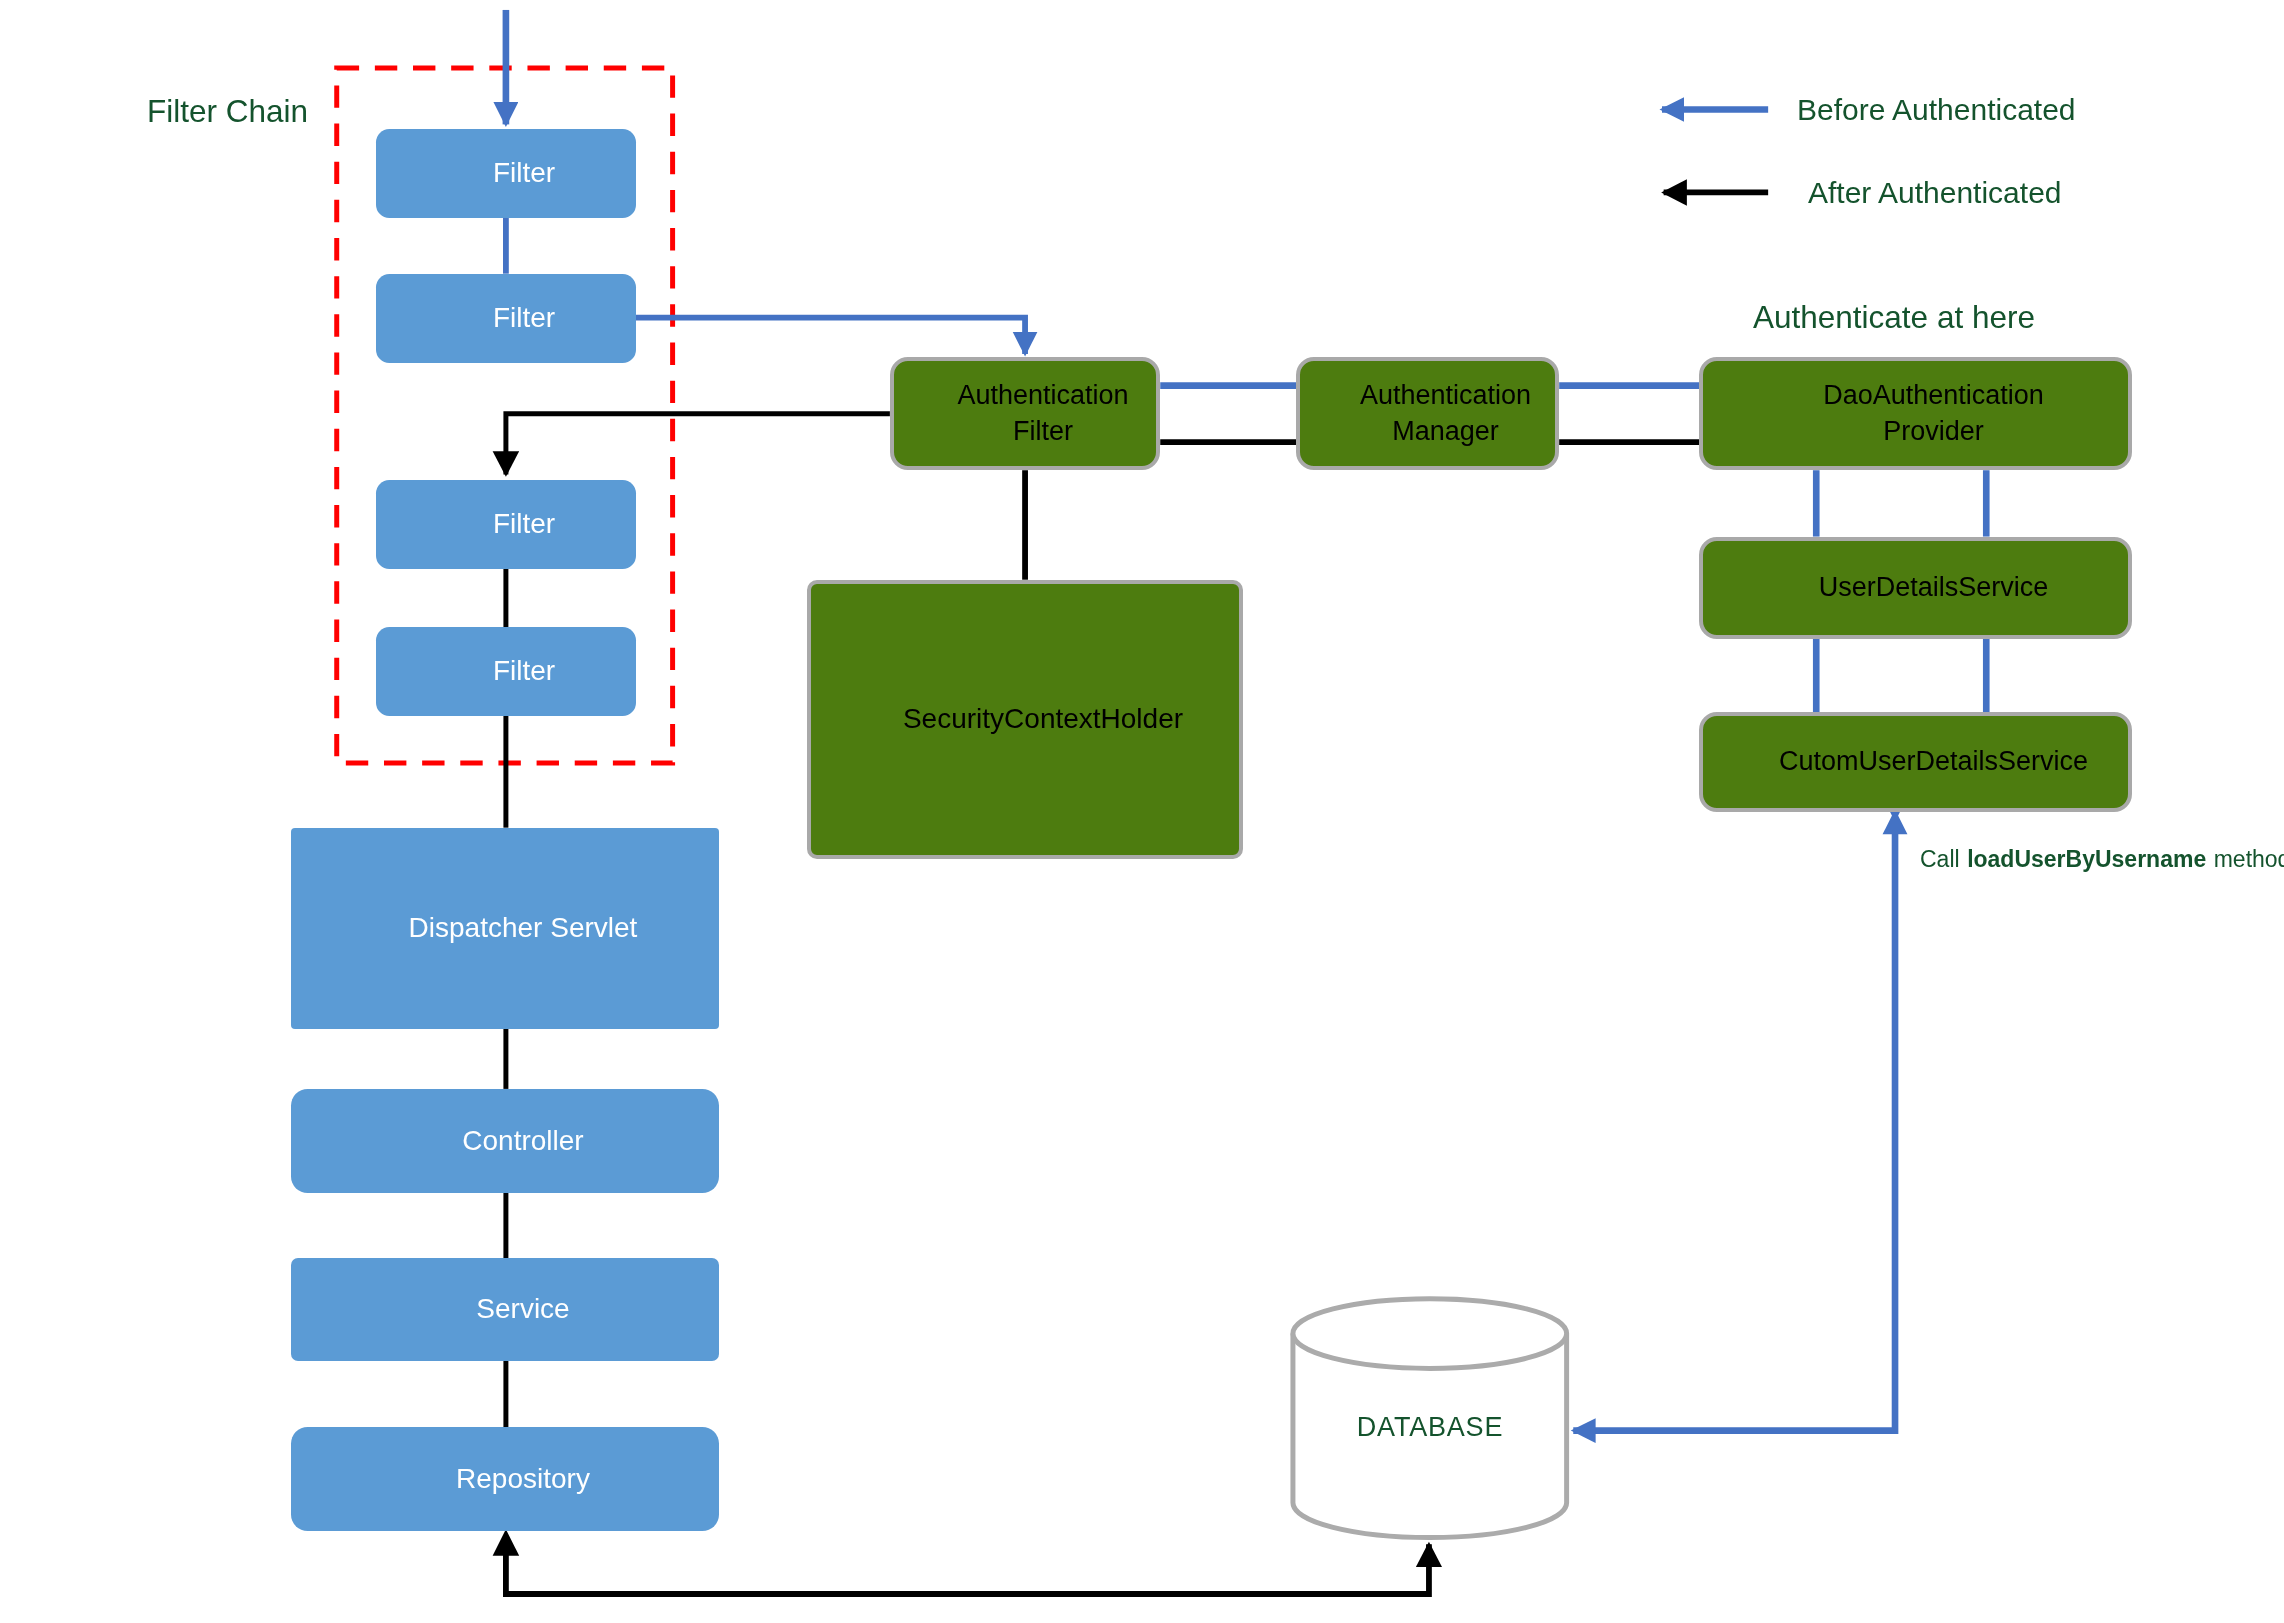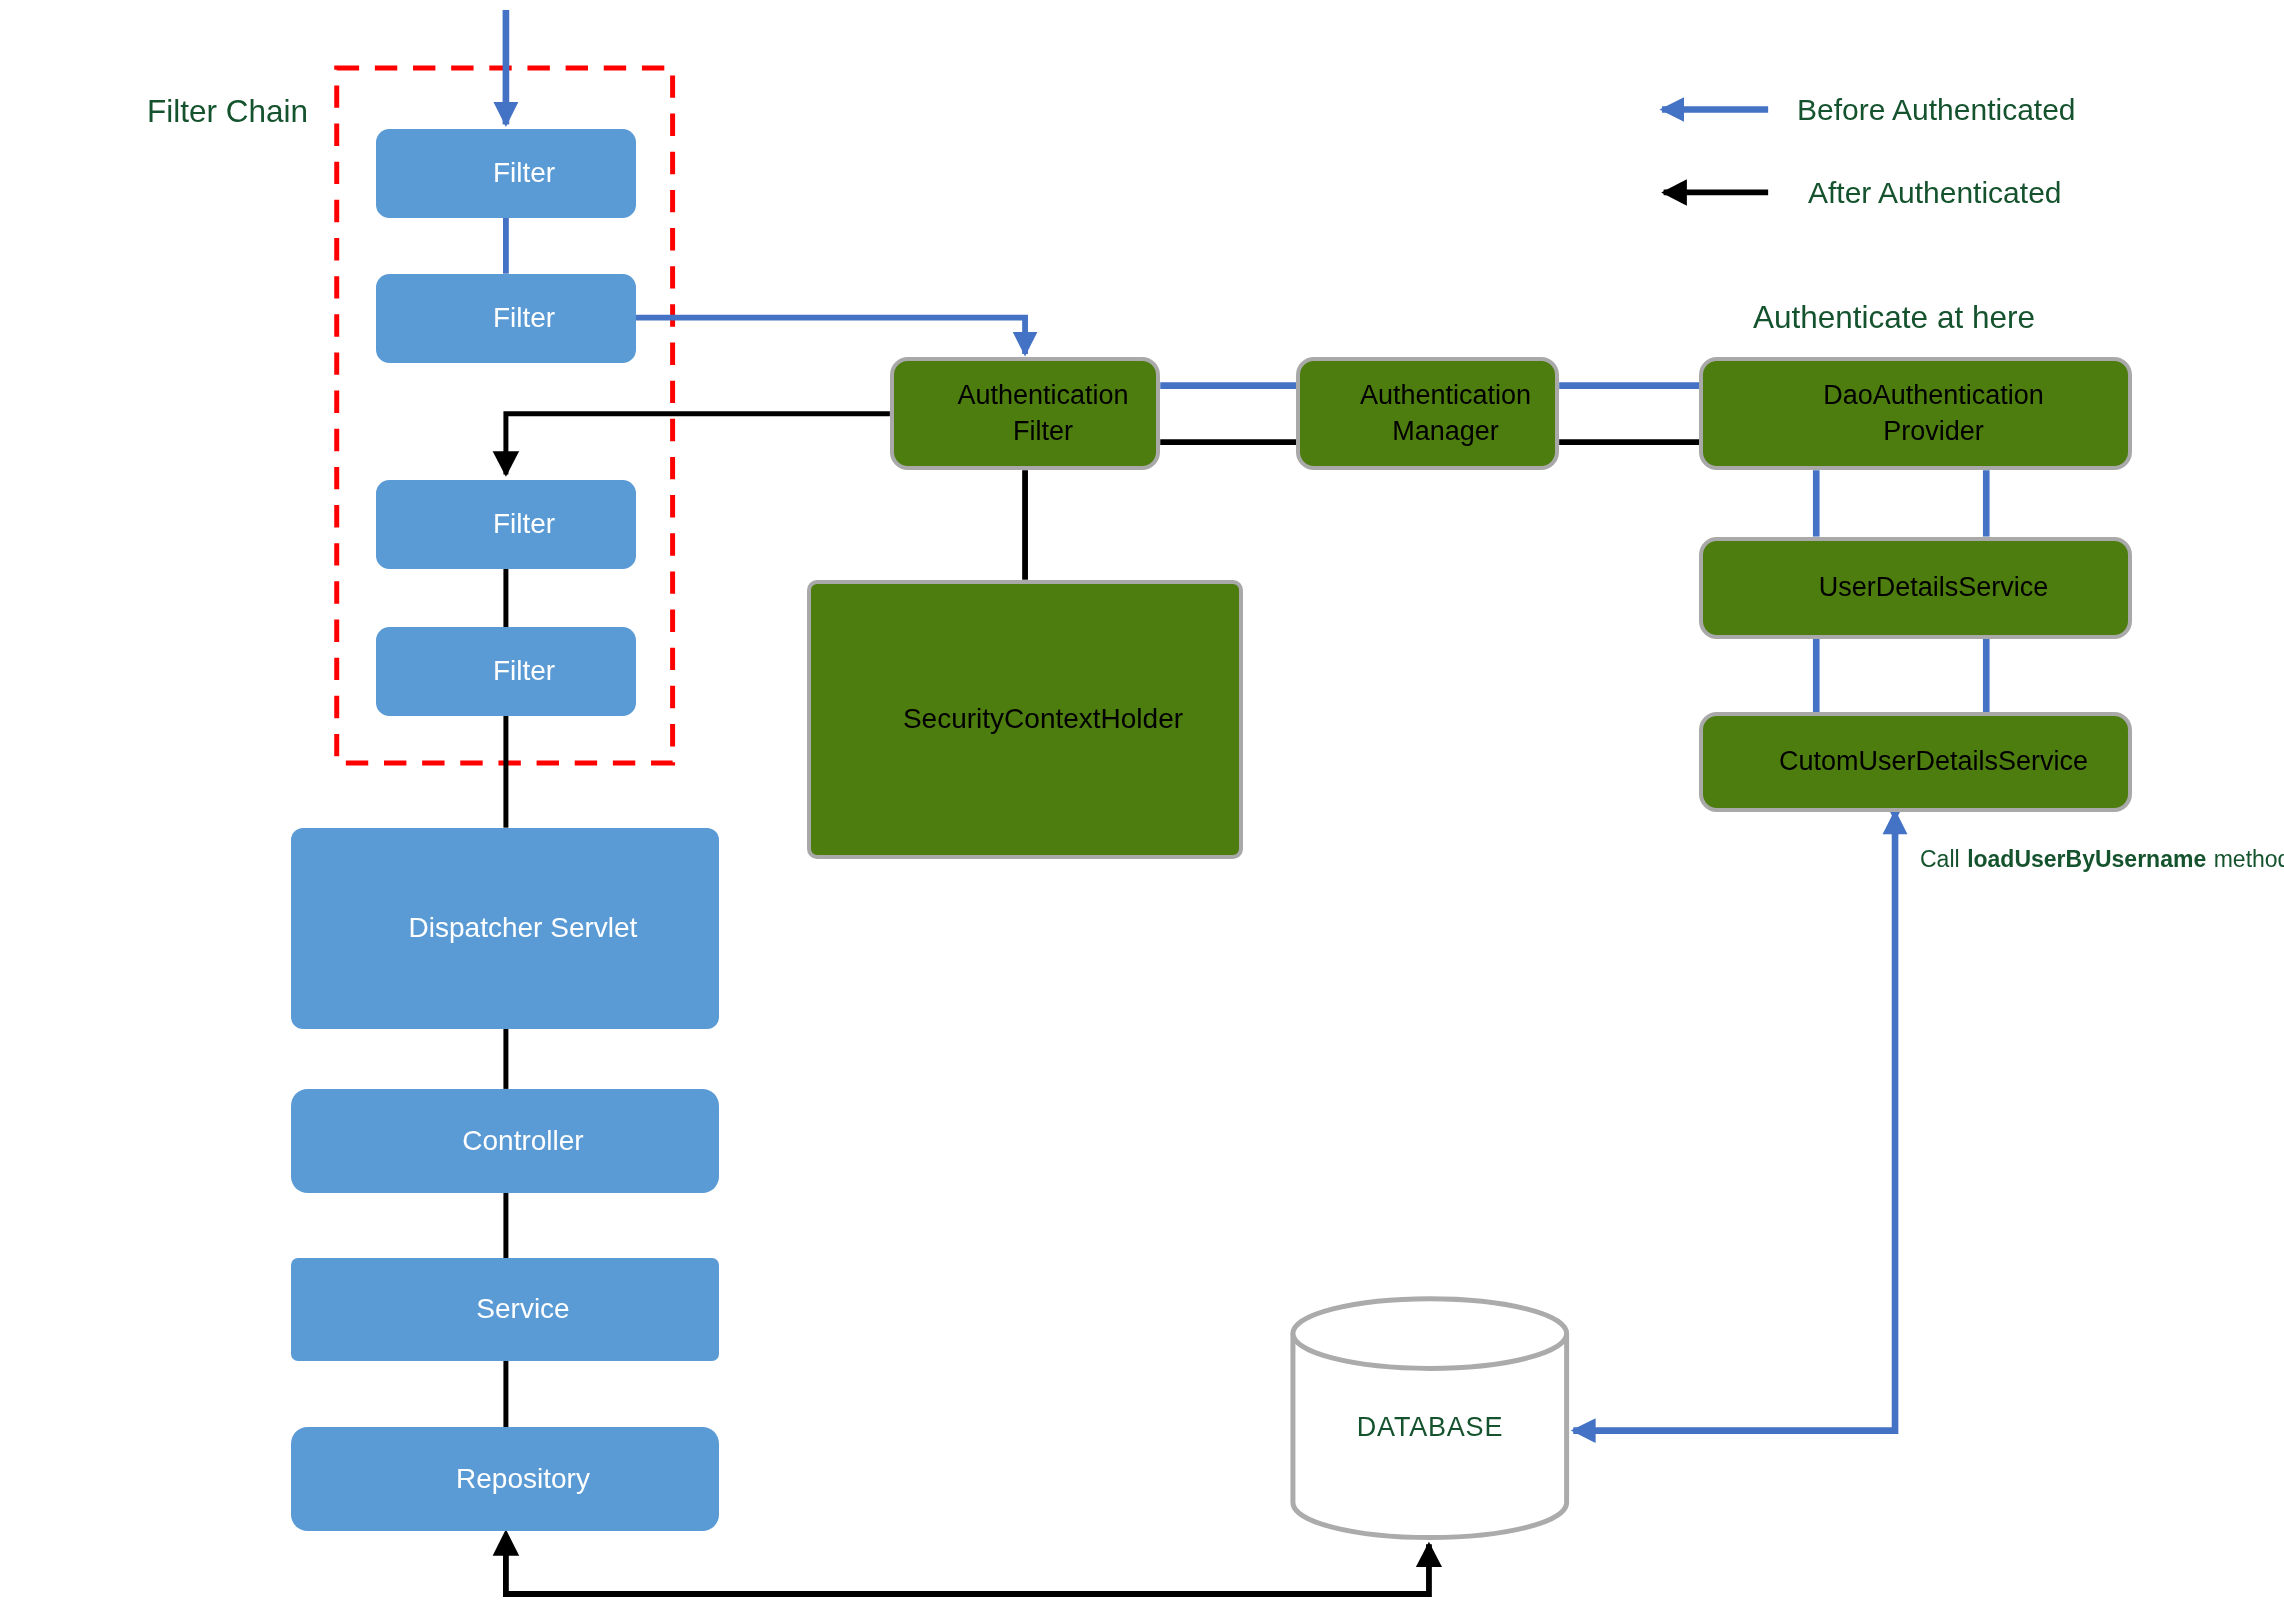--- a/index.html
+++ b/index.html
@@ -19,21 +19,21 @@
     box-sizing:border-box;
     line-height:1.32;
     padding-left:36px;
   }
   .blue-node{
     background:#5B9BD5;
     color:#ffffff;
     border-radius:13.3px;
     font-size:28px;
   }
-  .big-blue{border-radius:12px;}
+  .big-blue{border-radius:4px;}
   .white-node{
     background:#4d7c0f;
     border:4.1px solid #A9A9A9;
     border-radius:18px;
     color:#000000;
     font-size:27px;
   }
   .sch{border-radius:10px;font-size:28px;}
   .label{
     position:absolute;

